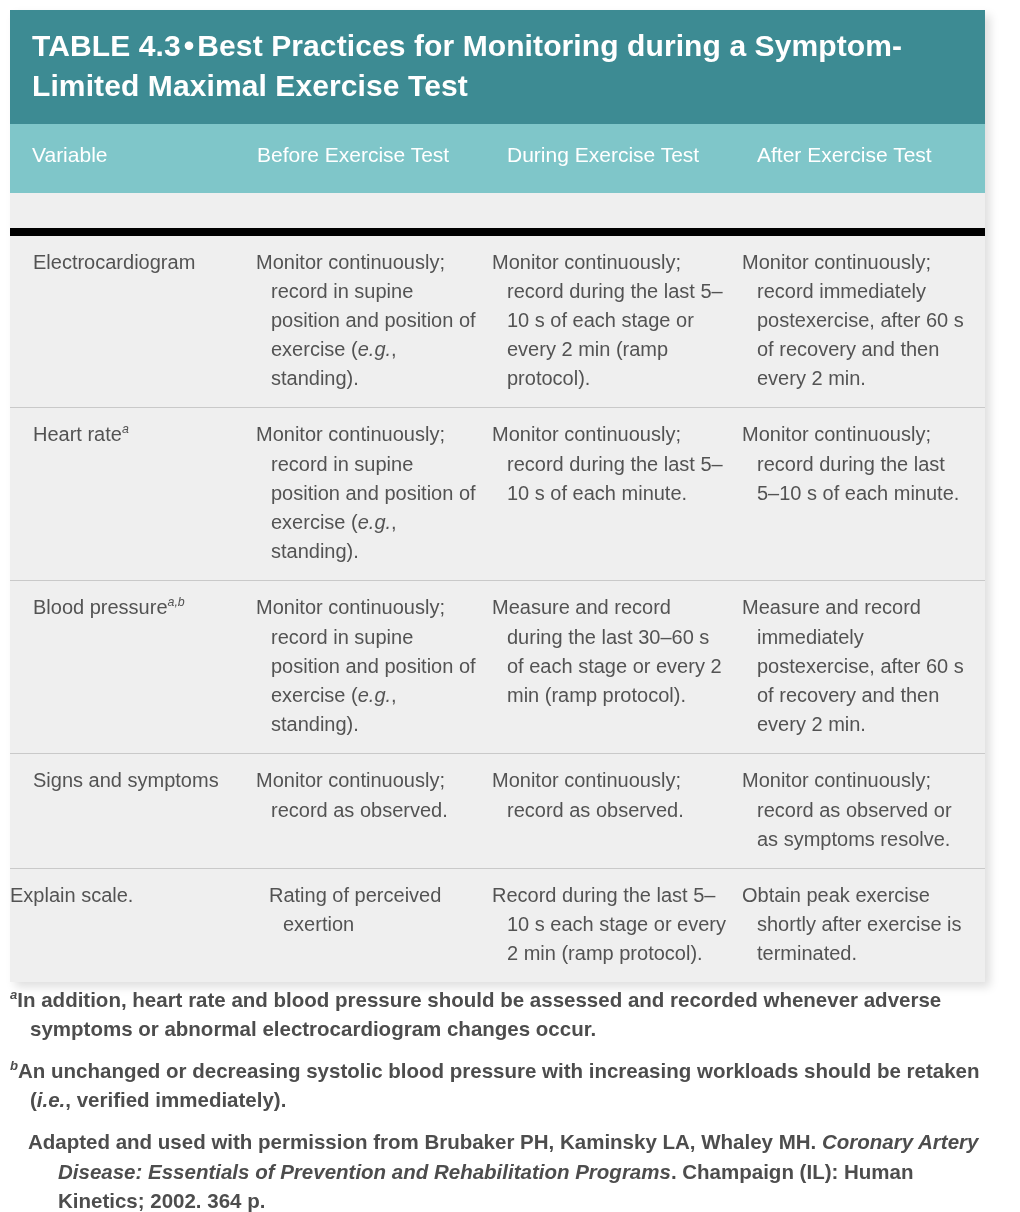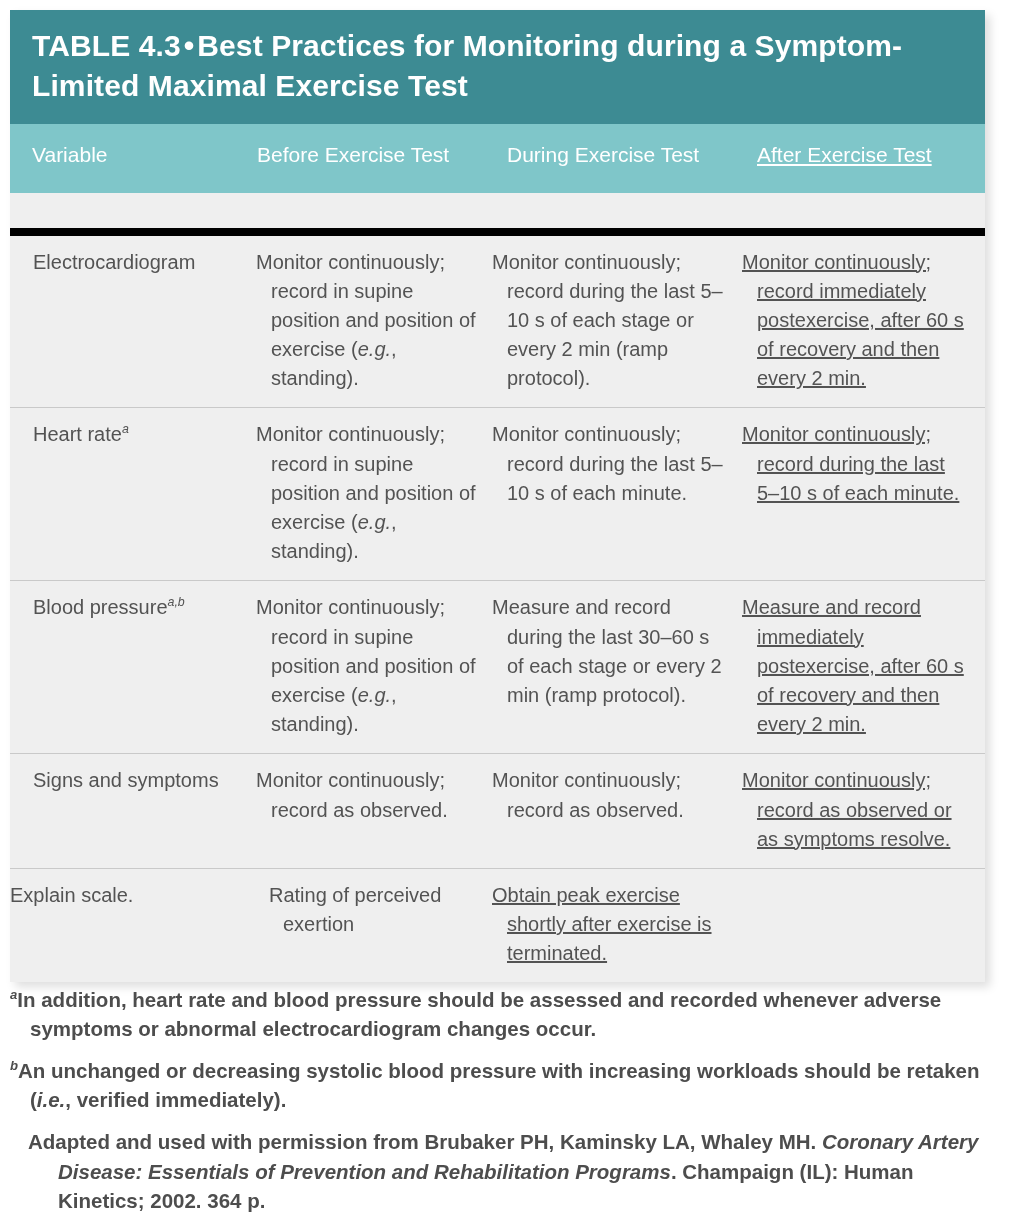--- a/index.html
+++ b/index.html
@@ -64,21 +64,21 @@
     color: #535353;
     padding: 12px 14px 14px 0;
     text-indent: -15px;
     padding-left: 15px;
     white-space: pre-line;
   }
   
   .c0 { width: 246px; padding-left: 37px; }
   .c1 { width: 236px; padding-left: 15px; }
   .c2 { width: 250px; padding-left: 15px; }
-  .c3 { width: 243px; padding-left: 15px; text-decoration: underline; }
+  .c3 { width: 243px; padding-left: 15px; }
   .colhead-cell.c0 { text-indent: 0; padding-left: 22px; }
   .colhead-cell.c1 { text-indent: 0; padding-left: 1px; }
   .colhead-cell.c2 { text-indent: 0; padding-left: 15px; }
   .colhead-cell.c3 { text-indent: 0; padding-left: 15px; }
   .data-cell.c0 { text-indent: -14px; }
   em { font-style: italic; }
   sup {
     font-size: 0.62em;
     vertical-align: super;
     font-style: italic;
@@ -148,20 +148,21 @@
         </div>
         <div class="data-row">
           <div class="data-cell c0">Signs and symptoms</div>
           <div class="data-cell c1">Monitor continuously; record as observed.</div>
           <div class="data-cell c2">Monitor continuously; record as observed.</div>
           <div class="data-cell c3">Monitor continuously; record as observed or as symptoms resolve.</div>
         </div>
         <div class="data-row">
           <div class="data-cell c1">Explain scale.</div>
           <div class="data-cell c0">Rating of perceived exertion</div>
+          <div class="data-cell c2">Record during the last 5–10 s each stage or every 2 min (ramp protocol).</div>
           <div class="data-cell c3">Obtain peak exercise shortly after exercise is terminated.</div>
         </div>
       </div>
 
   </div>
 
   <div class="notes">
     <div class="note">
       <span class="note-marker">a</span><span>In addition, heart rate and blood pressure should be assessed and recorded whenever adverse symptoms or abnormal electrocardiogram changes occur.</span>
     </div>

